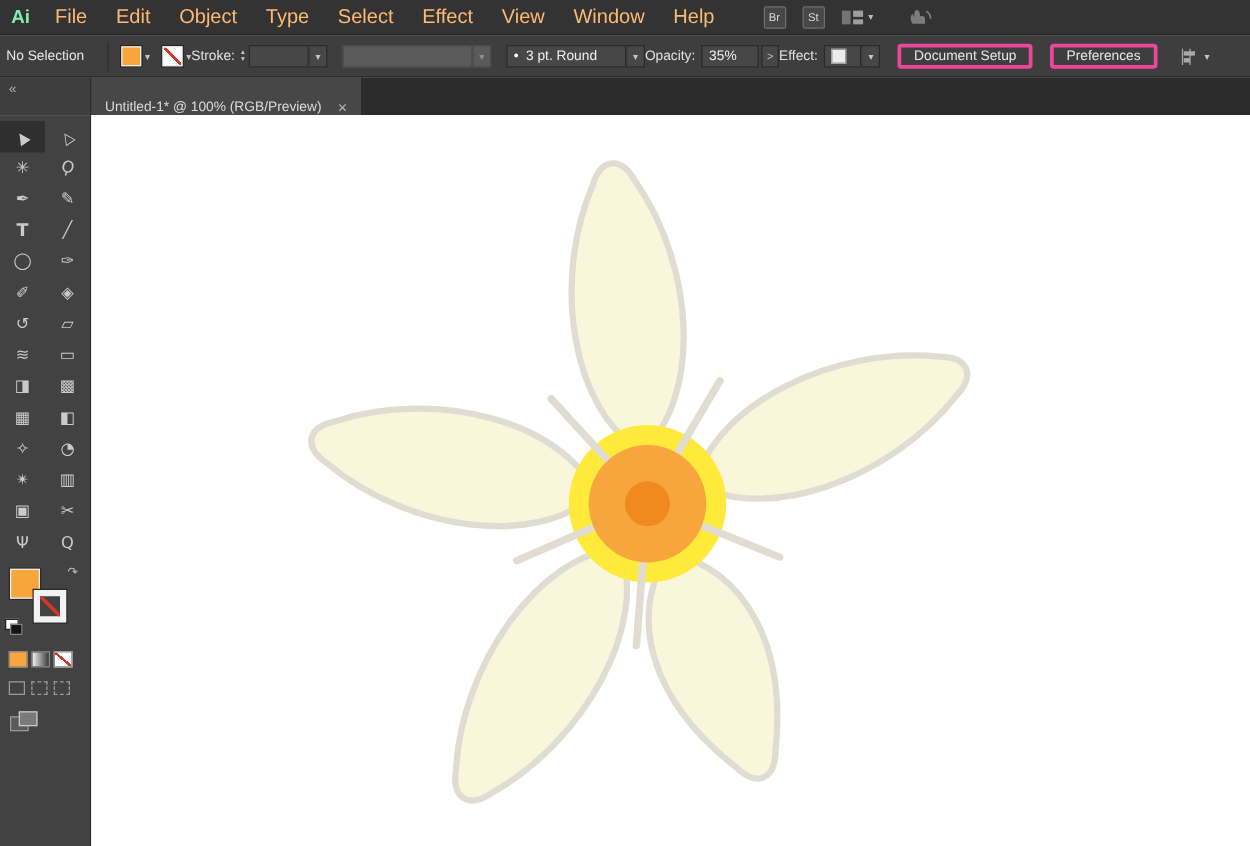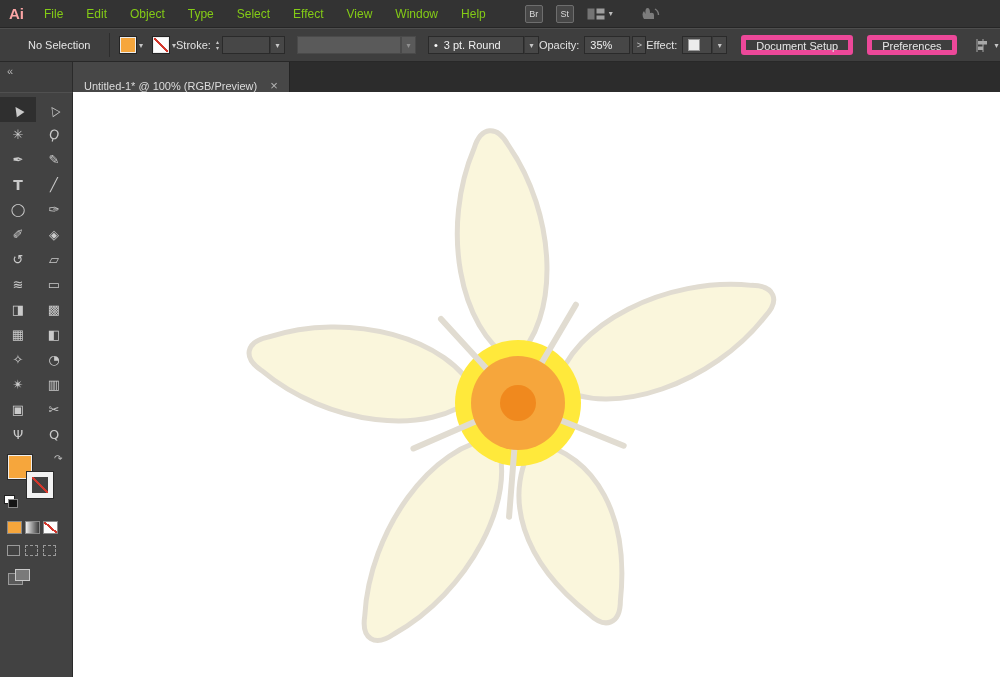--- a/index.html
+++ b/index.html
@@ -2,36 +2,36 @@
 <html><head>
 <meta charset="utf-8">
 <style>
   *{box-sizing:border-box;margin:0;padding:0}
   html,body{width:1000px;height:677px}
   body{position:relative;font-family:"Liberation Sans",sans-serif;background:#fff;overflow:hidden}
 
   
   .menubar{position:absolute;left:0;top:0;width:1000px;height:28px;background:#333333;
     border-bottom:1px solid #262626;display:flex;align-items:center}
-  .ai-logo{color:#fca5a5;font-weight:bold;font-size:15px;margin:0 20px 0 9px}
+  .ai-logo{color:#86efac;font-weight:bold;font-size:15px;margin:0 20px 0 9px}
   .menus{display:flex;align-items:center}
-  .menu-item{color:#84cc16;font-size:12px;margin-right:23px;cursor:default;white-space:nowrap}
+  .menu-item{color:#fdba74;font-size:16px;margin-right:23px;cursor:default;white-space:nowrap}
   .badge{width:18px;height:18px;background:#474747;border:1px solid #6E6E6E;border-radius:2px;
     color:#DADADA;font-size:9px;display:flex;align-items:center;justify-content:center;margin-right:13px}
   .badge.first{margin-left:16px}
   .ws-icon{display:flex;align-items:center;margin-right:4px}
   .chev{color:#BDBDBD;font-size:8px}
   .touch-icon{margin-left:26px;display:flex;align-items:center;opacity:.8}
 
   
   .controlbar{position:absolute;left:0;top:28px;width:1000px;height:34px;background:#3E3E3E;
     border-top:1px solid #4E4E4E;border-bottom:1px solid #282828;display:flex;align-items:center;
     font-size:11px;color:#DCDCDC}
   .cb-sep{width:1px;height:24px;background:#2D2D2D;margin-left:9px}
-  .status{margin-left:28px;width:72px;color:#E6E6E6}
+  .status{margin-left:5px;width:72px;color:#E6E6E6}
   .swatch16{width:16px;height:16px;border:1px solid #ECECEC;box-shadow:0 0 0 1px #242424;margin-left:10px}
   .none16{background:#FDFDFD;position:relative;overflow:hidden}
   .none16::after,.mini-none::after,.stroke-swatch::after{content:"";position:absolute;inset:0;
     background:linear-gradient(to top right,transparent 44%,#D3372C 44%,#D3372C 56%,transparent 56%)}
   .cb-chev{color:#C6C6C6;font-size:8px;margin-left:3px}
   .cb-label{margin-left:0;color:#E2E2E2}
   .stepper{display:flex;flex-direction:column;margin-left:5px;color:#C6C6C6;font-size:6px;line-height:6px}
   .field{height:18px;background:#474747;border:1px solid #2A2A2A;display:flex;align-items:center;
     padding:0 5px;color:#F0F0F0}
   .dd-chev-box{width:15px;height:18px;background:#474747;border:1px solid #2A2A2A;border-left:1px solid #383838;
@@ -39,21 +39,21 @@
   .w-stroke{width:48px;margin-left:3px}
   .disabled-dd{width:104px;margin-left:12px;background:#5A5A5A;border-color:#4A4A4A}
   .disabled-dd + .dd-chev-box{background:#5A5A5A;border-color:#4A4A4A;color:#8F8F8F}
   .brush-combo{width:96px;margin-left:12px}
   .brush-dot{color:#FFF;margin-right:6px}
   .opacity-field{width:46px;margin-left:5px}
   .flyout{width:14px;height:18px;margin-left:2px;background:#474747;border:1px solid #2A2A2A;
     color:#C6C6C6;font-size:9px;display:flex;align-items:center;justify-content:center}
   .style-dd{width:30px;margin-left:5px}
   .style-mini{width:12px;height:12px;background:#ECECEC;border:1px solid #9A9A9A}
-  .btn{height:20px;border:5px solid #ec4899;border-radius:3px;background:transparent;color:#E8E8E8;
+  .btn{height:20px;border:3px solid #ec4899;border-radius:3px;background:transparent;color:#E8E8E8;
     font-size:11px;font-family:"Liberation Sans",sans-serif;padding:0 10px;margin-left:14px;white-space:nowrap}
   .align-cluster{display:flex;align-items:center;margin-left:18px}
 
   
   .tabrow{position:absolute;left:0;top:62px;width:1000px;height:30px;background:#2C2C2C}
   .collapse-cell{position:absolute;left:0;top:0;width:73px;height:30px;background:#3E3E3E;
     border-right:1px solid #2A2A2A;color:#B5B5B5;font-size:11px;padding:3px 0 0 7px}
   .tab{position:absolute;left:73px;top:0;height:30px;background:#474747;color:#DCDCDC;font-size:11px;
     display:inline-flex;align-items:flex-end;padding:0 11px;border-right:1px solid #232323}
   .tab-close{margin-left:13px;color:#B5B5B5;font-size:13px;line-height:13px}

